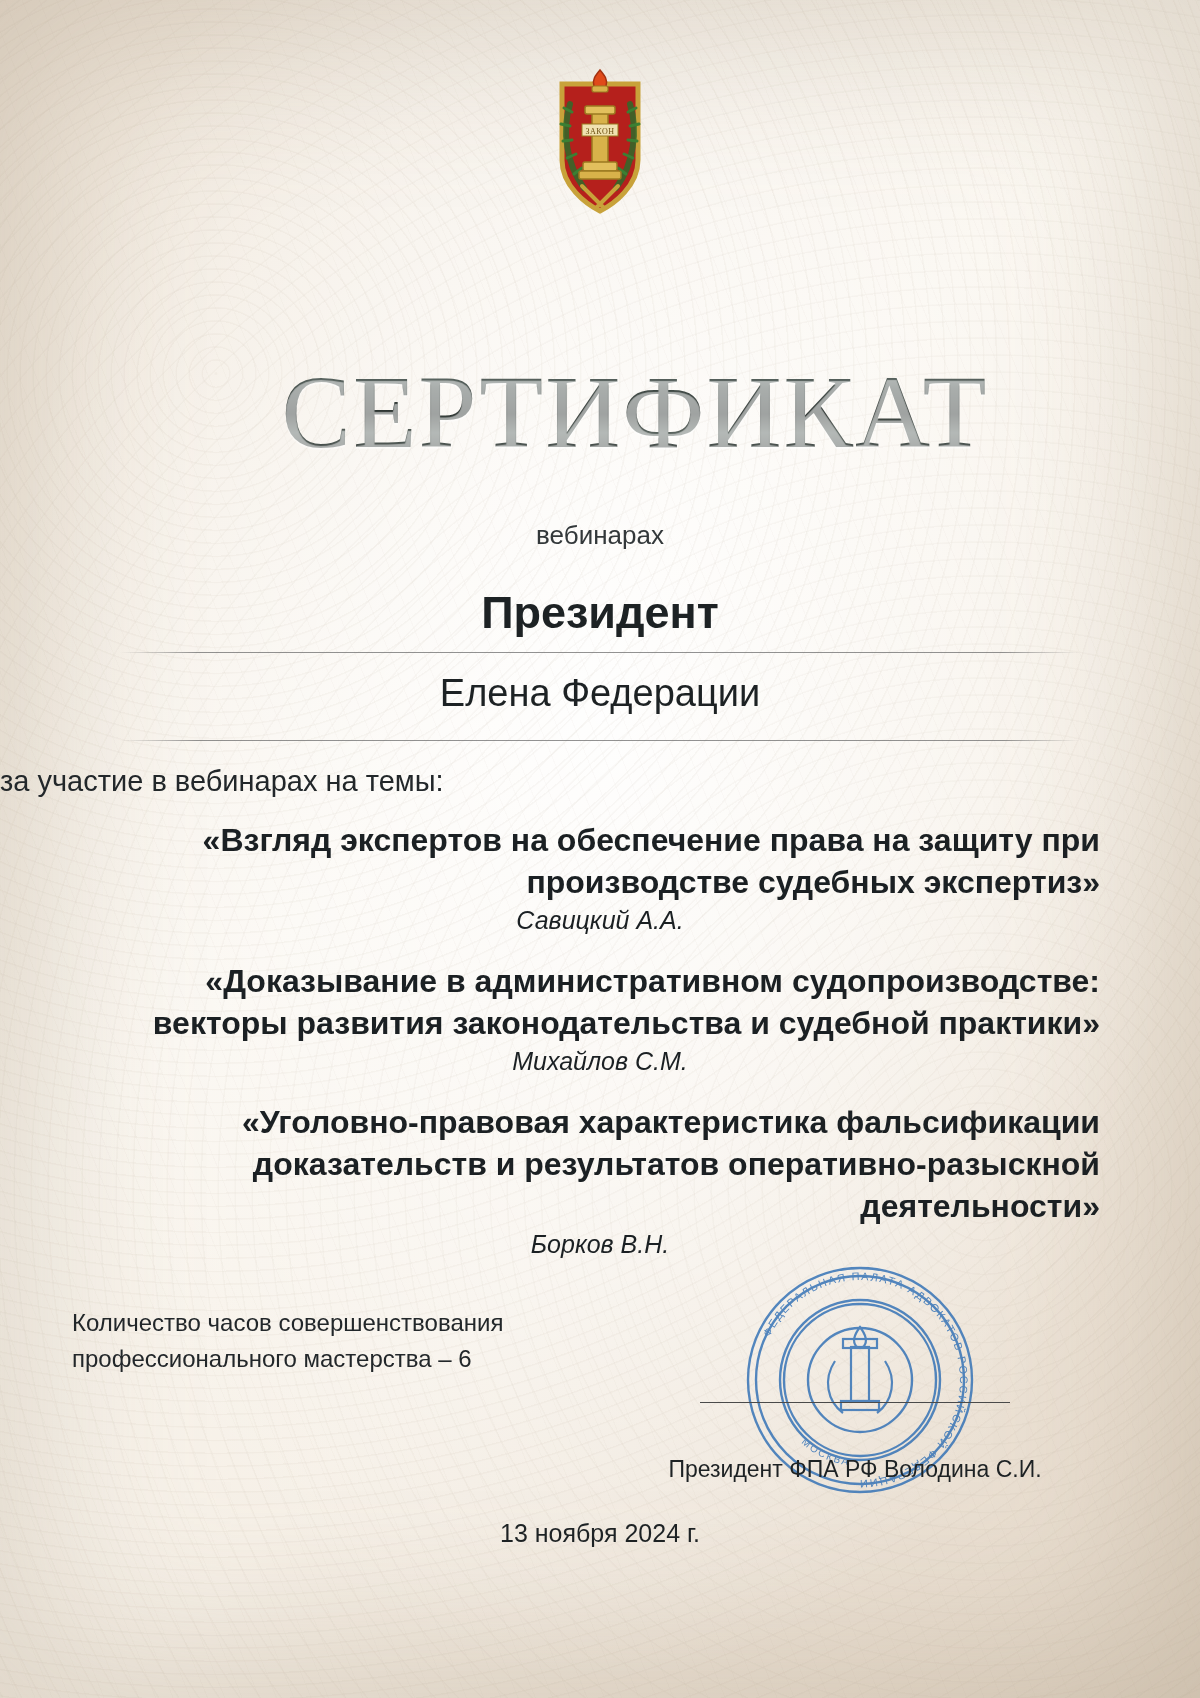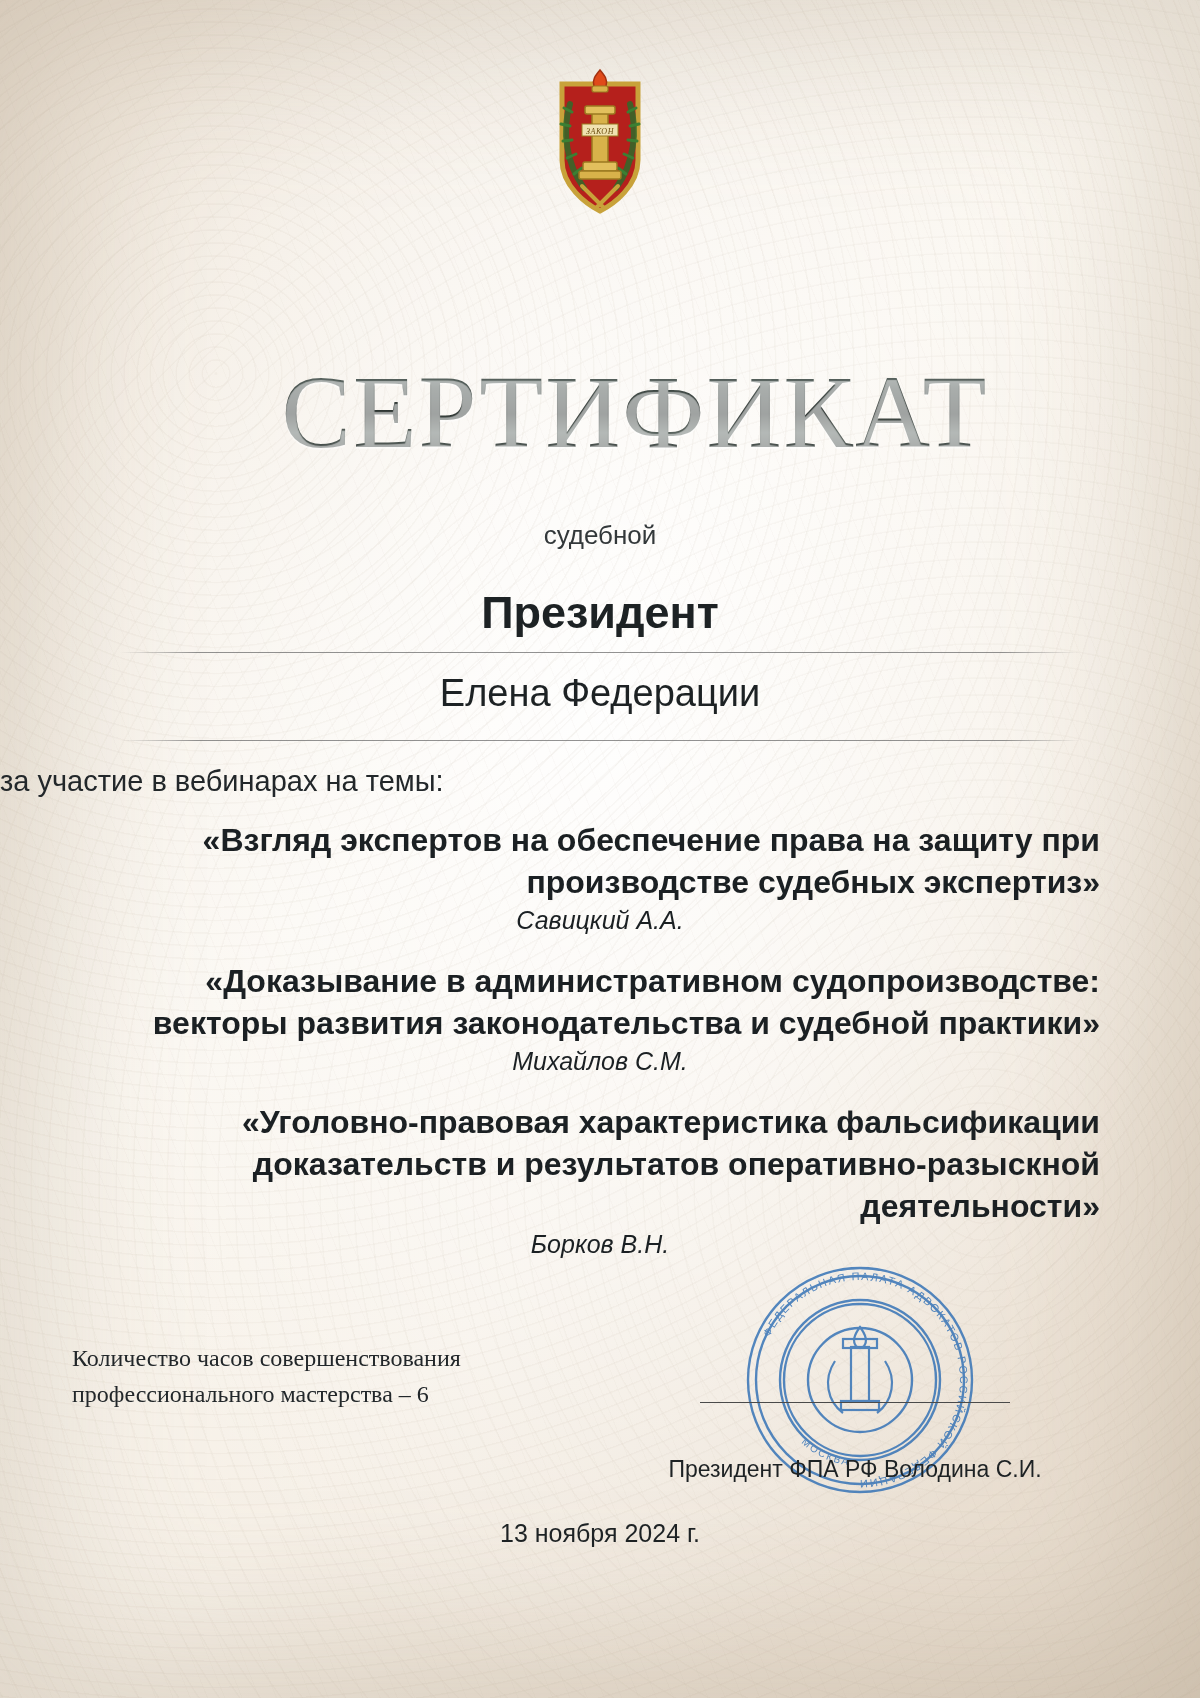--- a/index.html
+++ b/index.html
@@ -48,21 +48,20 @@
     top: 68px;
     left: 0;
     width: 100%;
     display: flex;
     justify-content: center;
   }
   .emblem {
     position: relative;
     width: 96px;
     height: 150px;
-    font-style: italic;
   }
   .emblem svg { display: block; }
 
   
   .title {
     position: absolute;
     top: 360px;
     left: 0;
     width: 100%;
     text-align: center;
@@ -159,27 +158,26 @@
     left: 0;
     width: 100%;
     text-align: center;
     font-size: 25px;
     line-height: 1.45;
     color: #22272a;
   }
 
   .hours {
     position: absolute;
-    top: 1340px;
+    top: 1305px;
     left: 72px;
     width: 560px;
     font-size: 24px;
     line-height: 1.5;
     color: #22272a;
-    font-family: Liberation Serif, serif;
   }
 
   
   .sign-rule {
     position: absolute;
     top: 1402px;
     left: 700px;
     width: 310px;
     height: 1px;
     background: #4a4a4a;
@@ -250,21 +248,21 @@
           <path d="M48 2 C53 8 56 12 54 18 C52 23 44 23 42 18 C40 12 43 8 48 2 Z" fill="#e04a1a" stroke="#a33110" stroke-width="1.5"></path>
           <rect x="40" y="18" width="16" height="6" rx="2" fill="#d8b24a" stroke="#9a7a20" stroke-width="1.2"></rect>
 
           <path d="M30 118 L52 140 M66 118 L44 140" stroke="#c8a23a" stroke-width="4" stroke-linecap="round"></path>
         </svg>
       </div>
     </div>
 
     <div class="title">СЕРТИФИКАТ</div>
 
-    <div class="receives">судебной</div>
+    <div class="receives">вебинарах</div>
 
     <div class="name-line name-surname" style="top:587px;">Президент</div>
     <div class="rule rule-1"></div>
     <div class="name-line name-first" style="top:672px;">Елена   Федерации</div>
     <div class="rule rule-2"></div>
 
     <div class="for-part">за участие в вебинарах на темы:</div>
 
     <div class="webinars">
       <div class="webinar">

